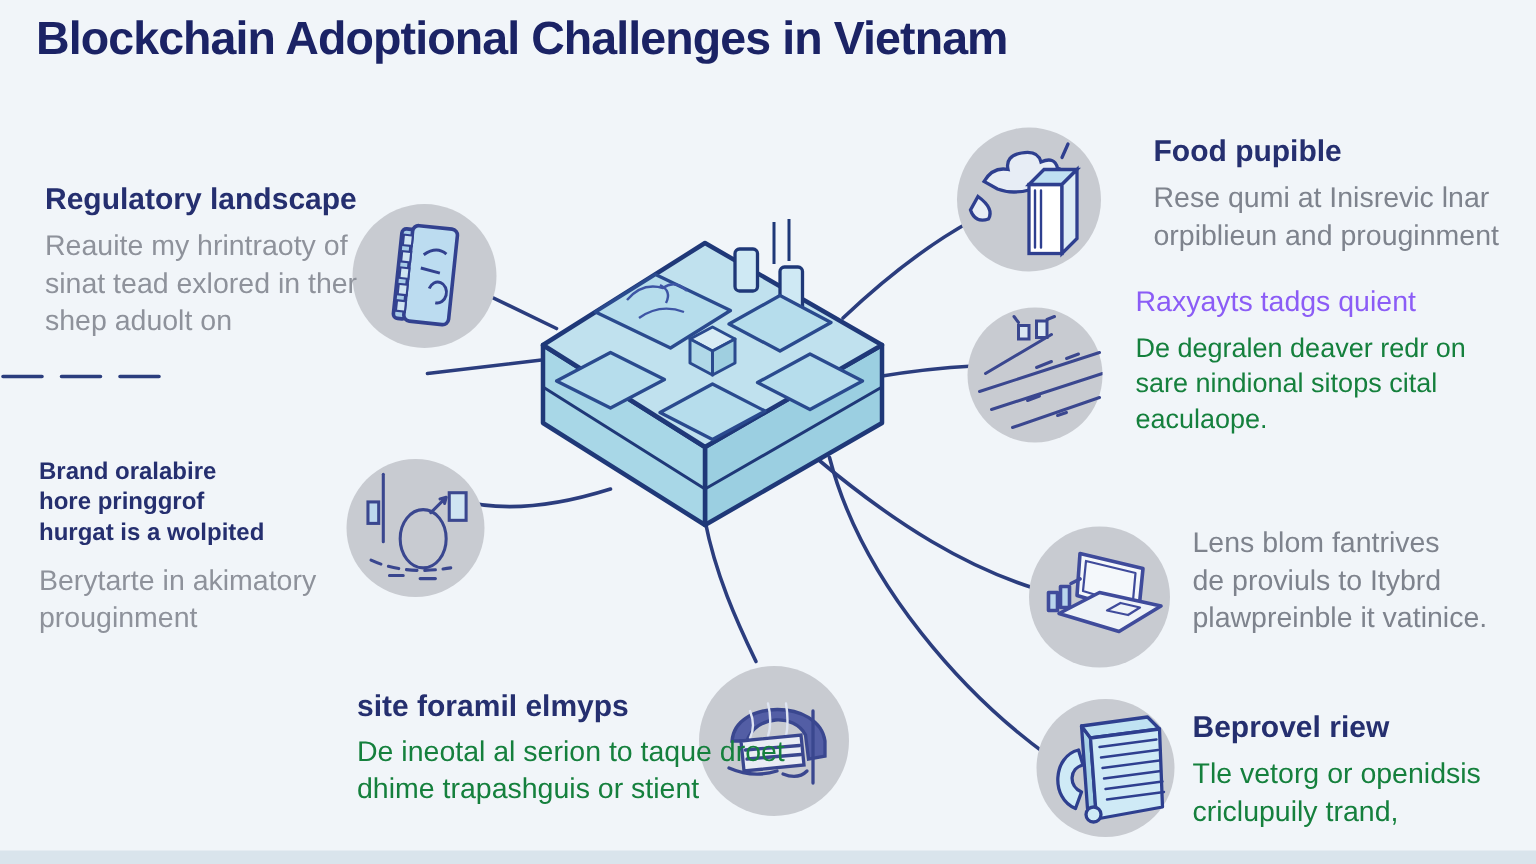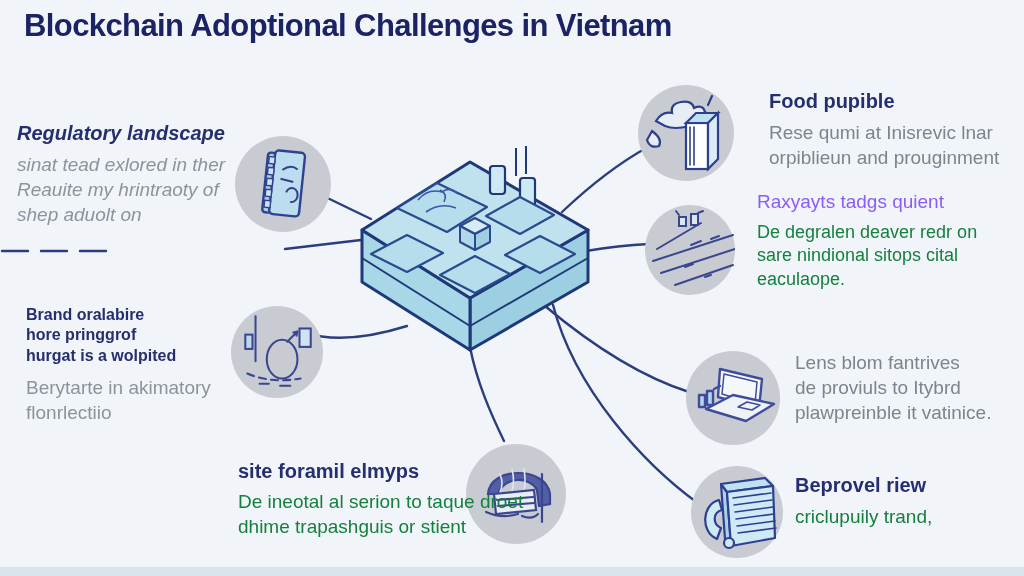--- a/index.html
+++ b/index.html
@@ -187,38 +187,38 @@
       <path d="M36,26 L82,20 L74,12 L30,18 Z" fill="#bfe2f2"></path>
       <path d="M36,26 L82,20 L84,72 L40,80 Z" fill="#cfeaf6"></path>
       <path d="M42,32 l38,-5 M43,39 l38,-5 M44,46 l38,-5 M45,53 l38,-5 M46,60 l38,-5 M47,67 l38,-5" fill="none" stroke-width="1.6"></path>
       <circle cx="38" cy="77" r="5" fill="#cfeaf6"></circle>
     </g>
   </svg>
 </div>
 
 <div class="abs title">Blockchain Adoptional Challenges in Vietnam</div>
 
-<div class="abs section" style="left:17px;top:120px;width:240px;font-style:italic;">
+<div class="abs section" style="left:30px;top:120px;width:240px;">
   <div class="h-navy">Regulatory landscape</div>
   <div class="body-txt g-light">
+    <div>Reauite my hrintraoty of</div>
     <div>sinat tead exlored in ther</div>
-    <div>Reauite my hrintraoty of</div>
     <div>shep aduolt on</div>
   </div>
 </div>
 
 <div class="abs section" style="left:26px;top:305px;width:230px;">
   <div class="h-navy big">
     <div>Brand oralabire</div>
     <div>hore pringgrof</div>
     <div>hurgat is a wolpited</div>
   </div>
   <div class="body-txt g-light" style="margin-top:9px;">
     <div>Berytarte in akimatory</div>
-    <div>flonrlectiio</div>
+    <div>prouginment</div>
   </div>
 </div>
 
 <div class="abs section" style="left:238px;top:458px;width:330px;">
   <div class="h-navy">
     <div>site foramil elmyps</div>
   </div>
   <div class="body-txt g-dark" style="margin-top:5px;">
     <div>De ineotal al serion to taque droet</div>
     <div>dhime trapashguis or stient</div>
@@ -246,17 +246,18 @@
   <div class="body-txt g-mid">
     <div>Lens blom fantrives</div>
     <div>de proviuls to Itybrd</div>
     <div>plawpreinble it vatinice.</div>
   </div>
 </div>
 
 <div class="abs section" style="left:795px;top:472px;width:225px;">
   <div class="h-navy">Beprovel riew</div>
   <div class="body-txt g-dark">
+    <div>Tle vetorg or openidsis</div>
     <div>criclupuily trand,</div>
   </div>
 </div>
 
 <div class="abs bottom-strip"></div>
 
 </body></html>

